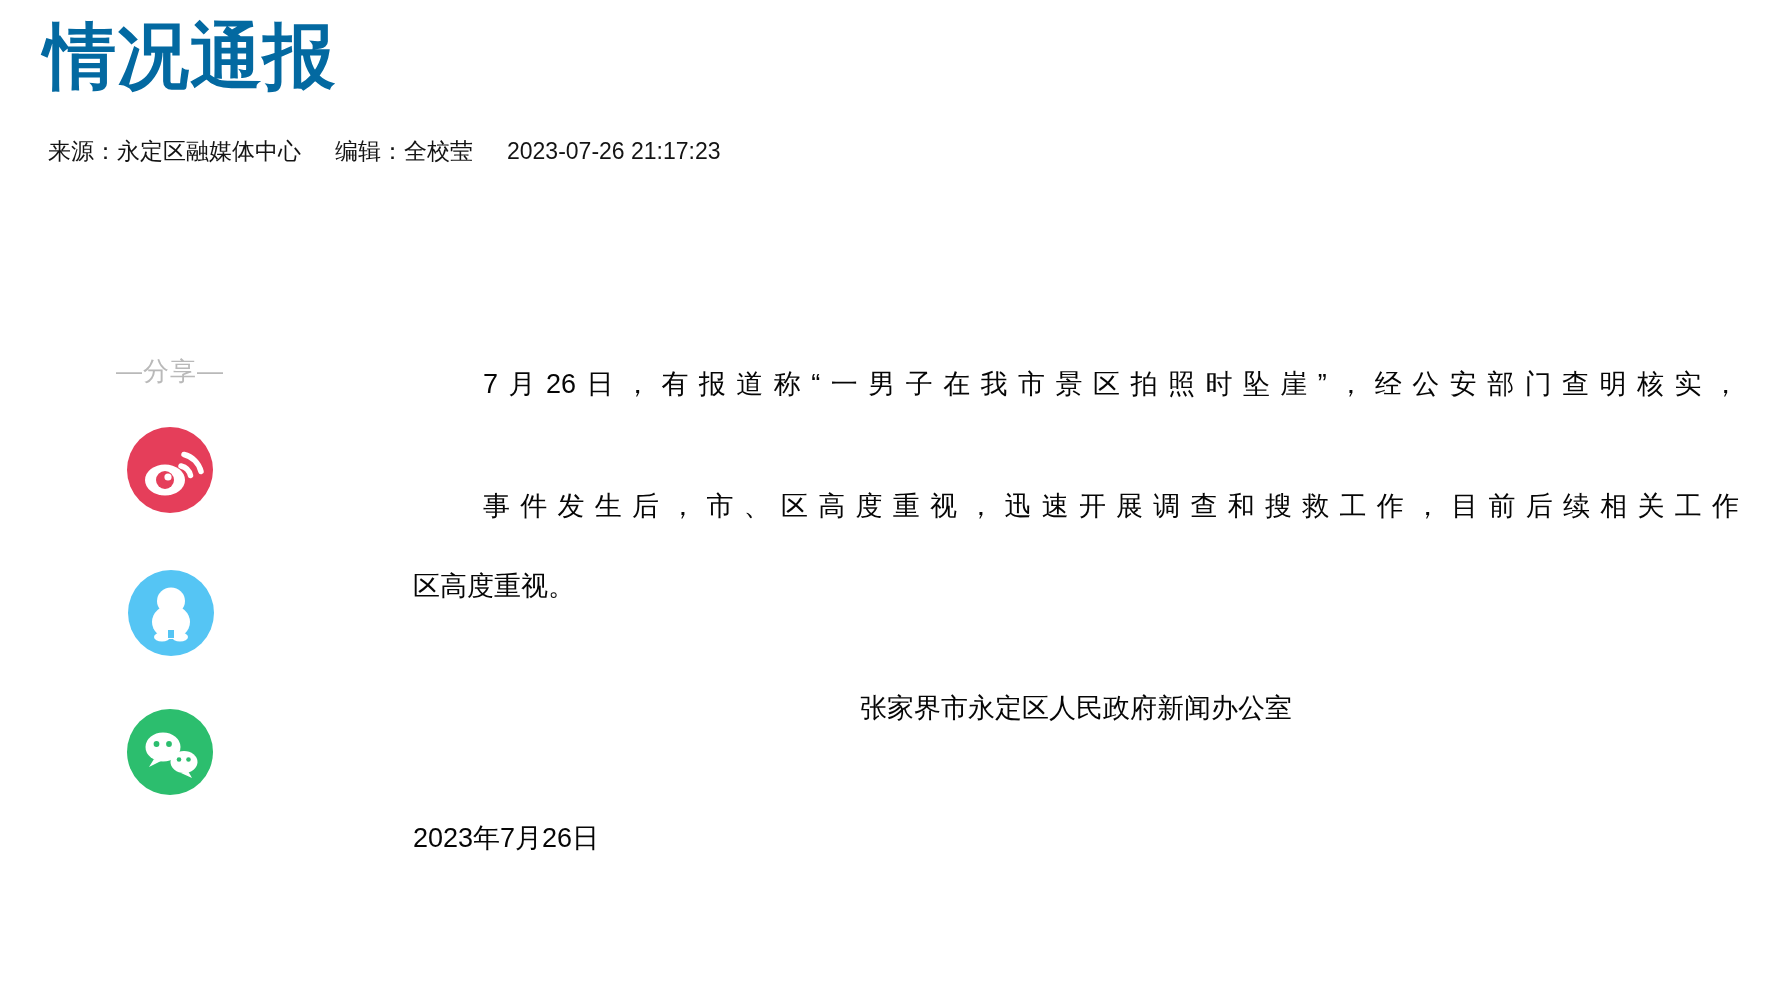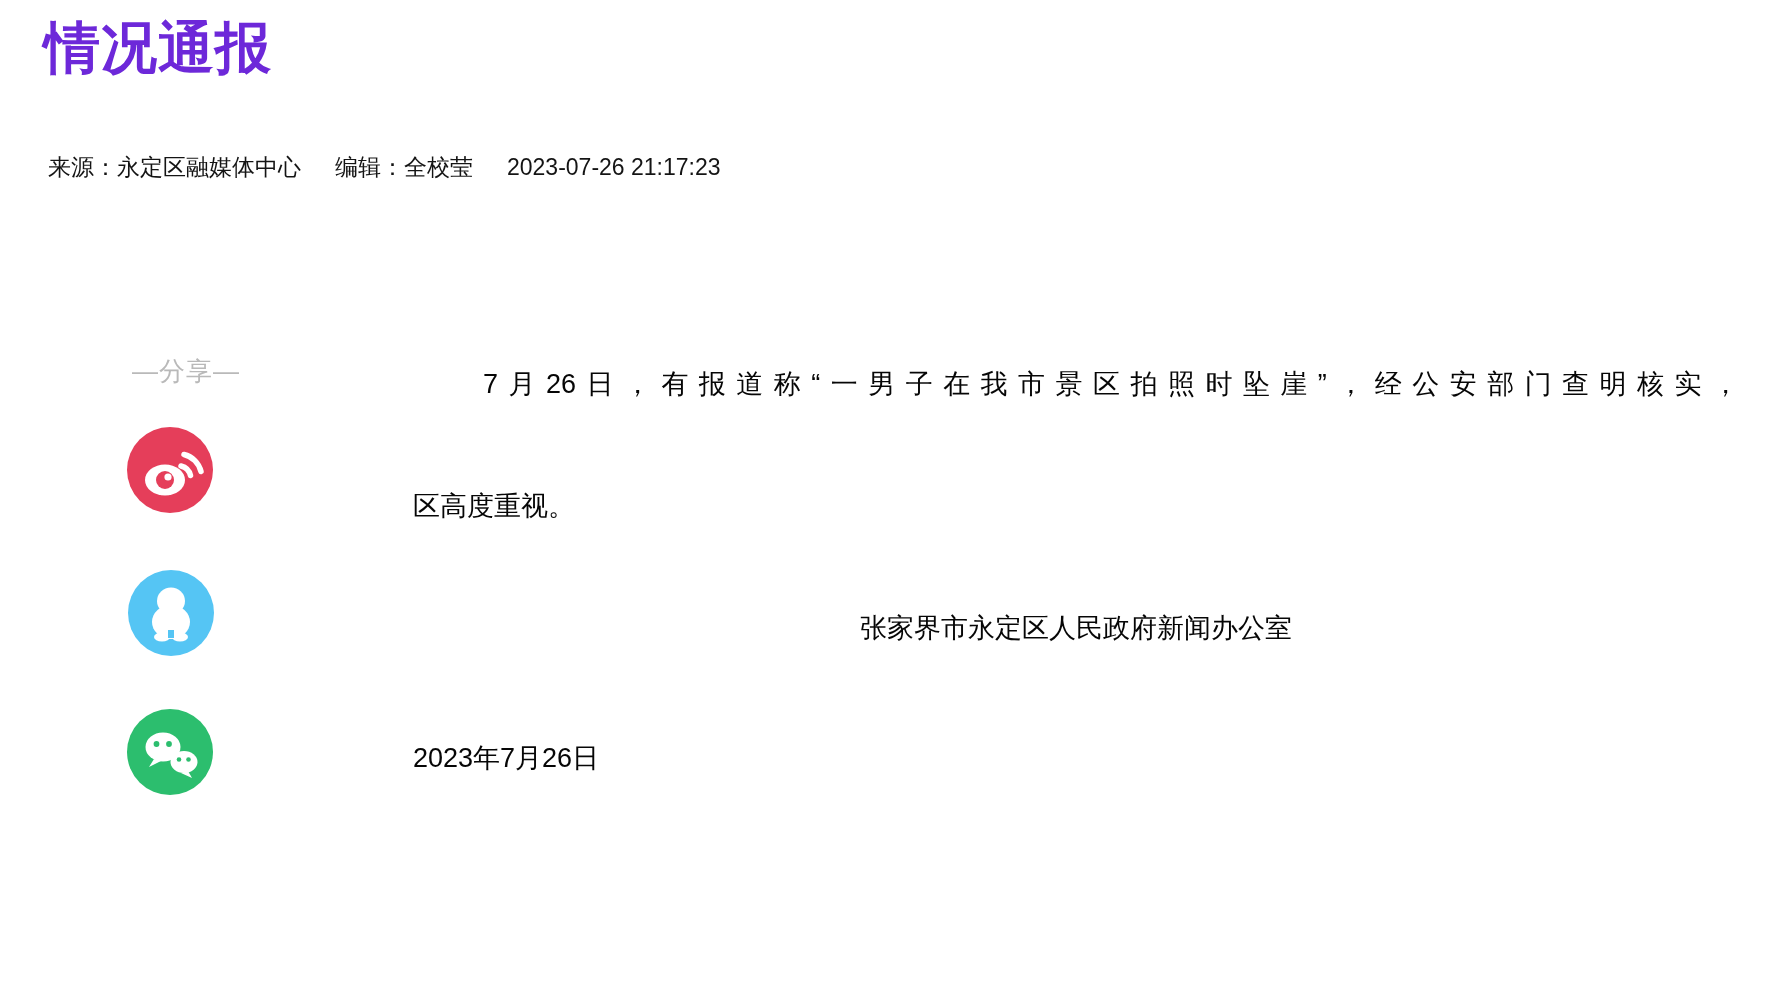--- a/index.html
+++ b/index.html
@@ -7,42 +7,42 @@
     width: 1780px; height: 992px;
     background: #ffffff;
     font-family: "Liberation Sans", "DejaVu Sans", sans-serif;
     color: #000;
     overflow: hidden;
     position: relative;
   }
   .title {
     position: absolute;
     left: 44px; top: 20px;
-    font-size: 56px;
+    font-size: 72px;
     font-weight: 800;
     line-height: 1;
     letter-spacing: 1px;
-    color: #6d28d9;
+    color: #0369a1;
   }
   .meta {
     position: absolute;
-    left: 48px; top: 152px;
+    left: 48px; top: 136px;
     font-size: 23px;
     line-height: 30px;
     color: #141414;
   }
   .meta span { margin-right: 34px; }
   .meta span:last-child { margin-right: 0; }
 
   
   .share-label {
     position: absolute;
     left: 100px; top: 354px;
     width: 140px;
-    text-align: right;
+    text-align: center;
     font-size: 26px;
     color: #b9b9b9;
     letter-spacing: 1px;
   }
   .share-btn {
     position: absolute;
     width: 86px; height: 86px;
     border-radius: 50%;
     display: flex;
     align-items: center;
@@ -116,17 +116,18 @@
     <circle cx="52" cy="50.5" r="2.3" fill="currentColor"></circle>
     <circle cx="61.5" cy="50.5" r="2.3" fill="currentColor"></circle>
   </svg>
 </a>
 
 <article class="article">
   <p class="para">
     <span class="line full indent">7月26日，有报道称“一男子在我市景区拍照时坠崖”，经公安部门查明核实，</span>
   </p>
   <p class="para">
+    <span class="line full indent">事件发生后，市、区高度重视，迅速开展调查和搜救工作，目前后续相关工作</span>
     <span class="line">区高度重视。</span>
   </p>
   <div class="signature">张家界市永定区人民政府新闻办公室</div>
   <div class="art-date">2023年7月26日</div>
 </article>
 
 </body></html>

